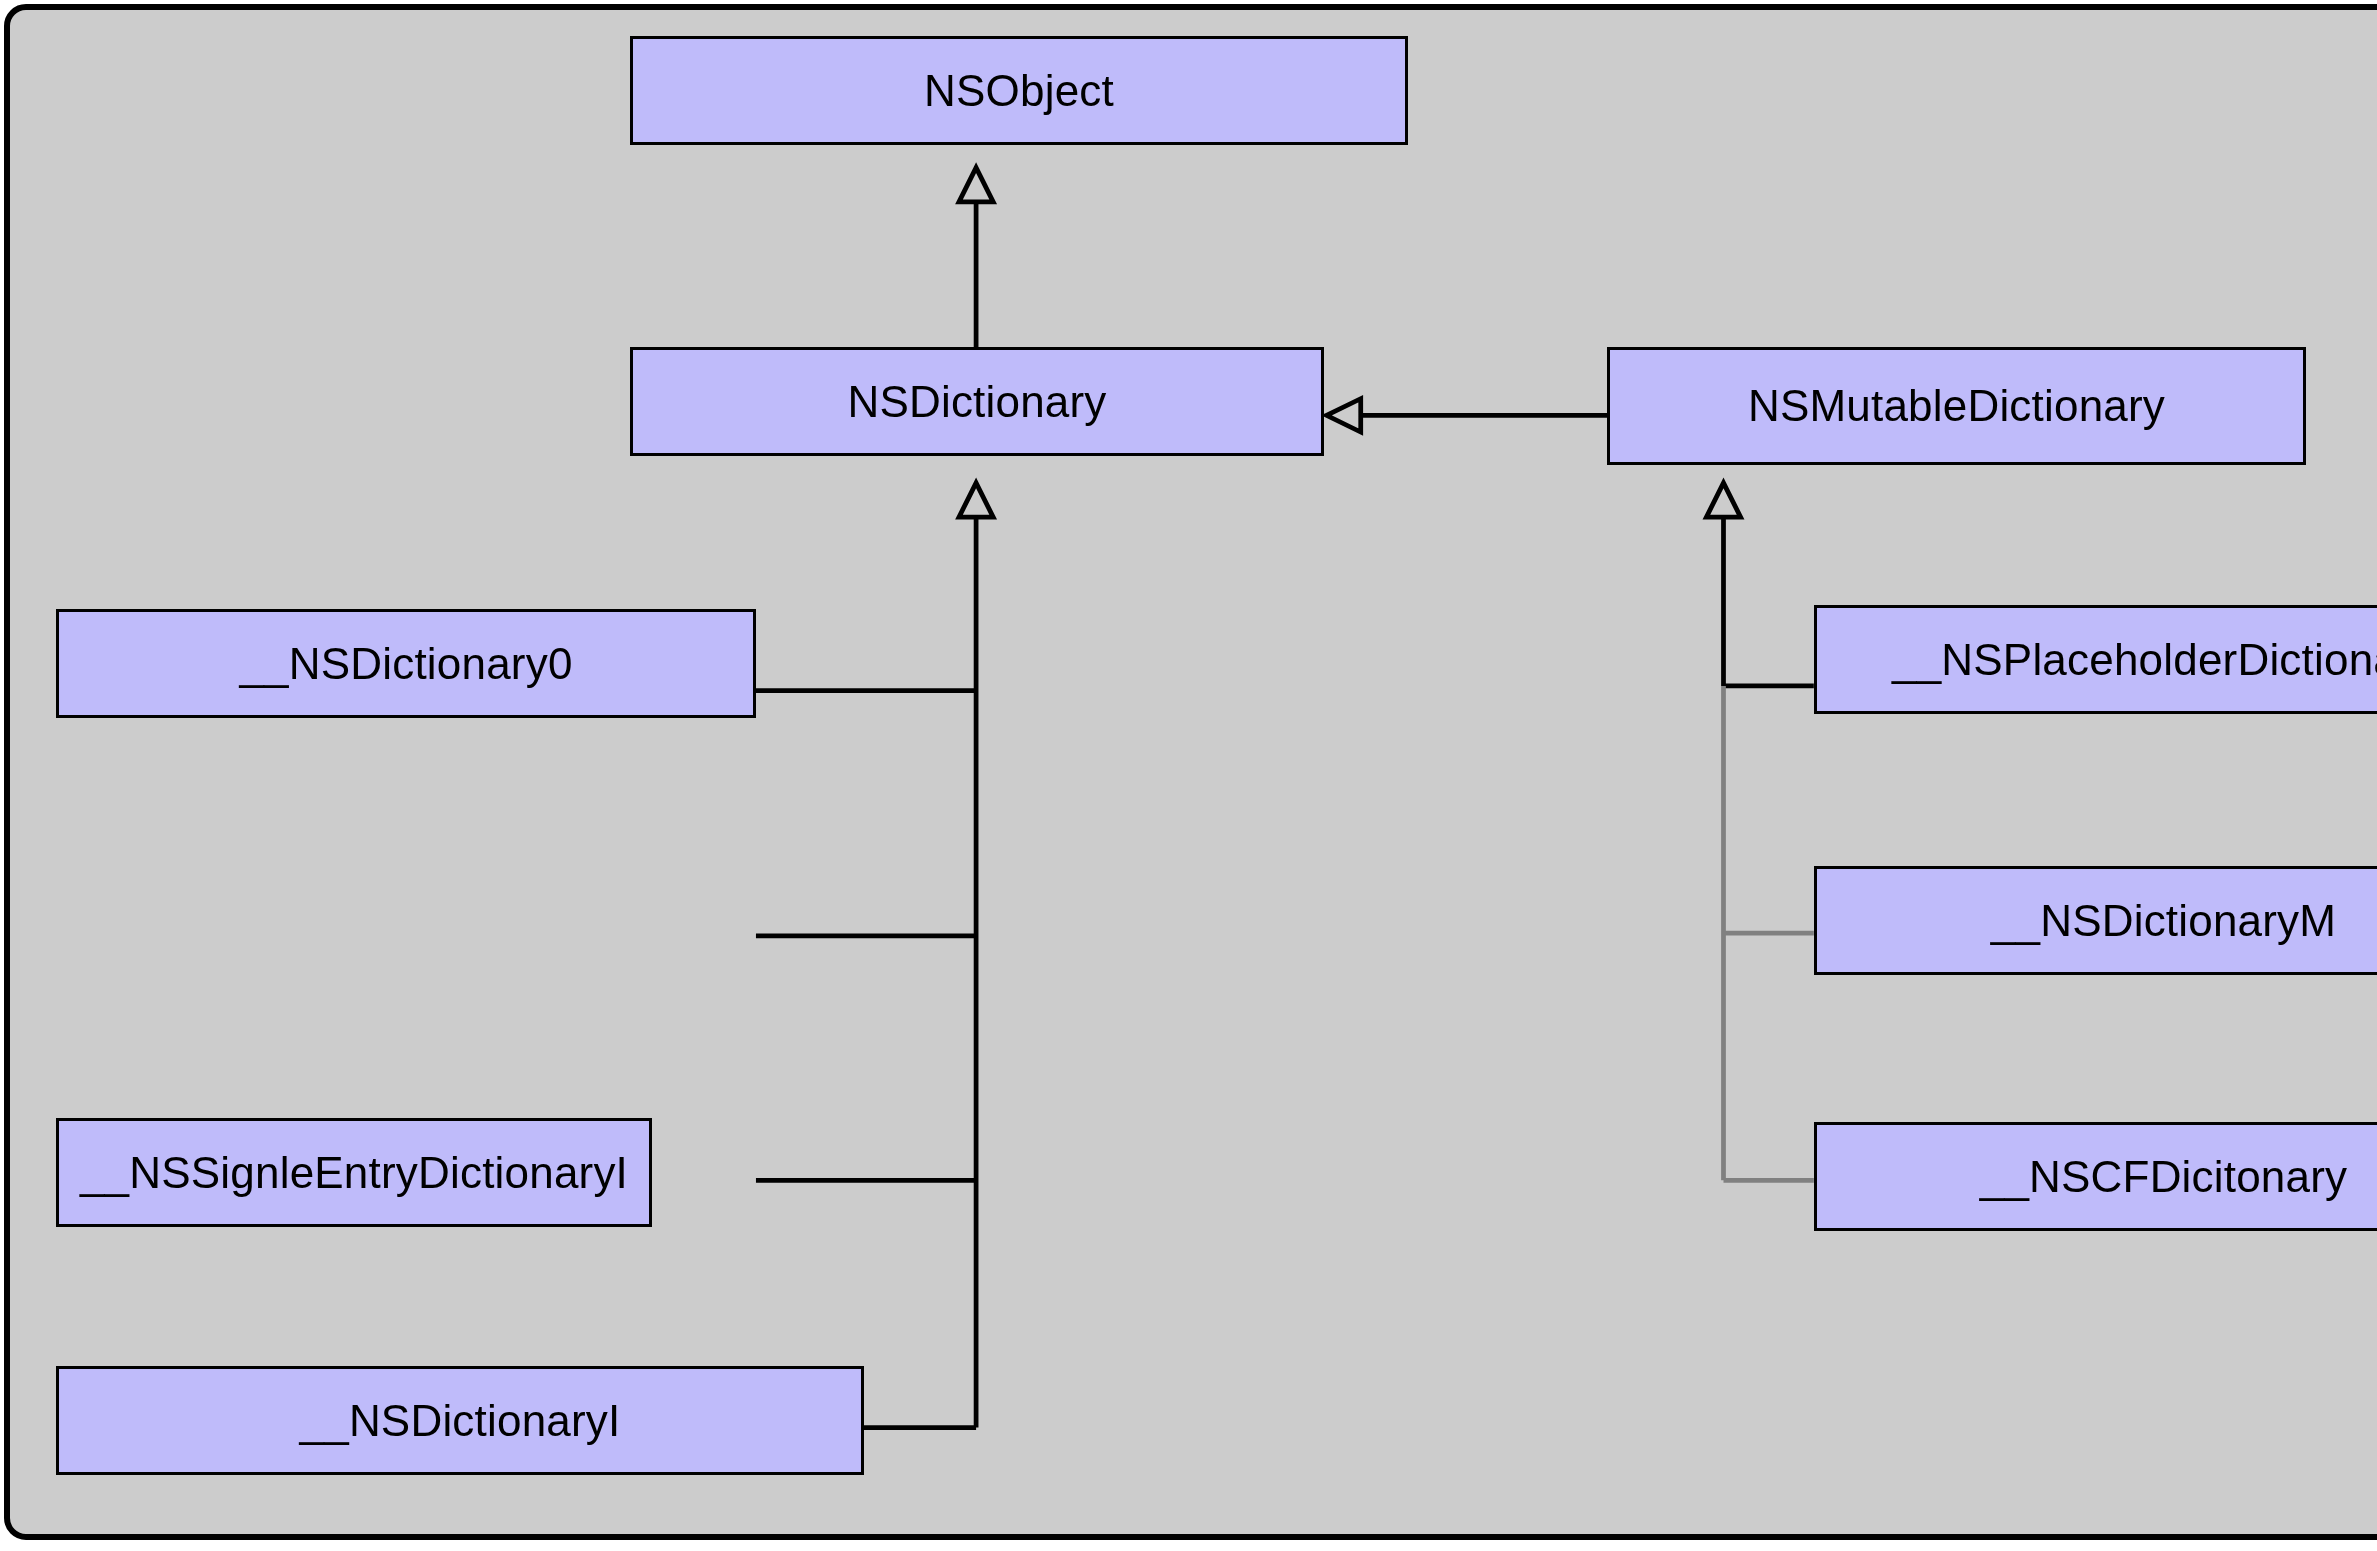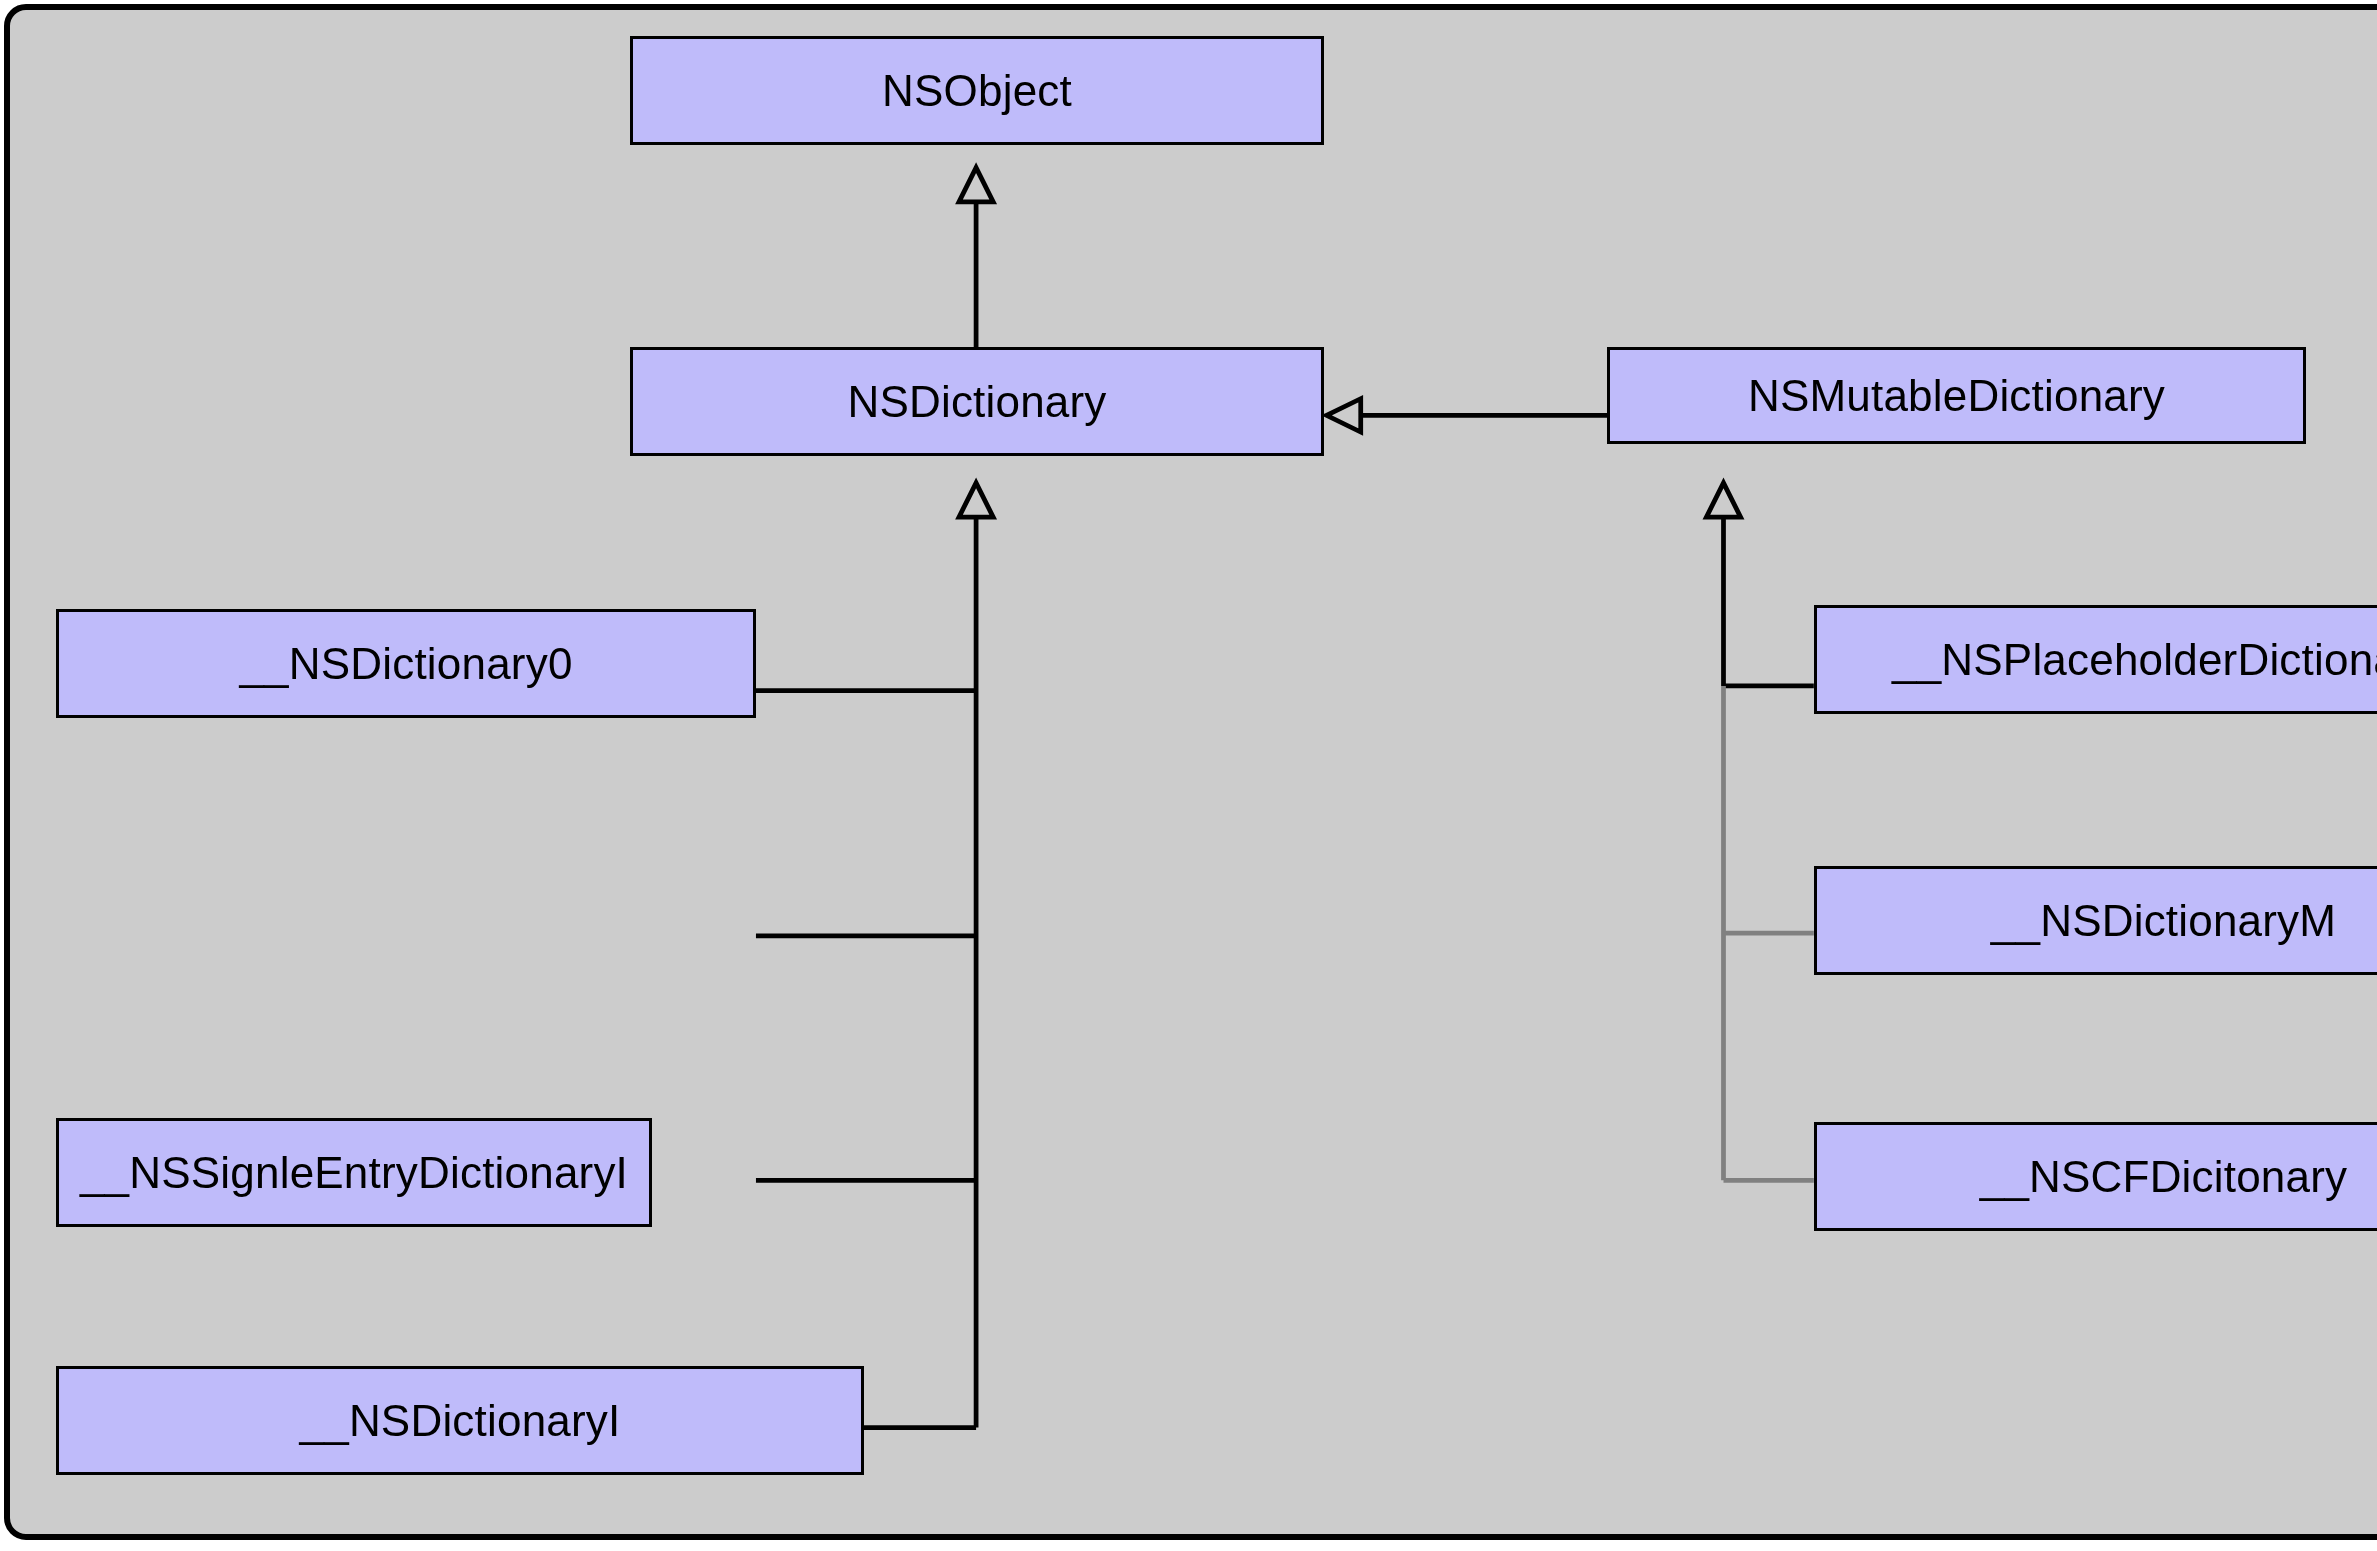--- a/index.html
+++ b/index.html
@@ -90,29 +90,29 @@
       <line x1="3625" y1="1442" x2="3625" y2="1075" stroke="#000000" stroke-width="10"></line>
       <polygon points="3625,1015 3589,1087 3661,1087" fill="#cccccc" stroke="#000000" stroke-width="10" stroke-linejoin="miter"></polygon>
       <line x1="3625" y1="1442" x2="3815" y2="1442" stroke="#000000" stroke-width="10"></line>
 
       <line x1="3625" y1="1442" x2="3625" y2="2482" stroke="#808080" stroke-width="10"></line>
       <line x1="3625" y1="1962" x2="3815" y2="1962" stroke="#808080" stroke-width="10"></line>
       <line x1="3625" y1="2482" x2="3815" y2="2482" stroke="#808080" stroke-width="10"></line>
     </g>
   </svg>
 
-  <div class="node" style="left:630px; top:36px; width:694px; height:109px;">
+  <div class="node" style="left:630px; top:36px; width:778px; height:109px;">
     <span class="label">NSObject</span>
   </div>
 
   <div class="node" style="left:630px; top:347px; width:694px; height:109px;align-items:center;">
     <span class="label">NSDictionary</span>
   </div>
 
-  <div class="node" style="left:1607px; top:347px; width:699px; height:97px;">
+  <div class="node" style="left:1607px; top:347px; width:699px; height:118px;">
     <span class="label">NSMutableDictionary</span>
   </div>
 
   <div class="node" style="left:56px; top:609px; width:700px; height:109px;">
     <span class="label">__NSDictionary0</span>
   </div>
 
 
   <div class="node" style="left:56px; top:1118px; width:596px; height:109px;">
     <span class="label">__NSSignleEntryDictionaryI</span>

